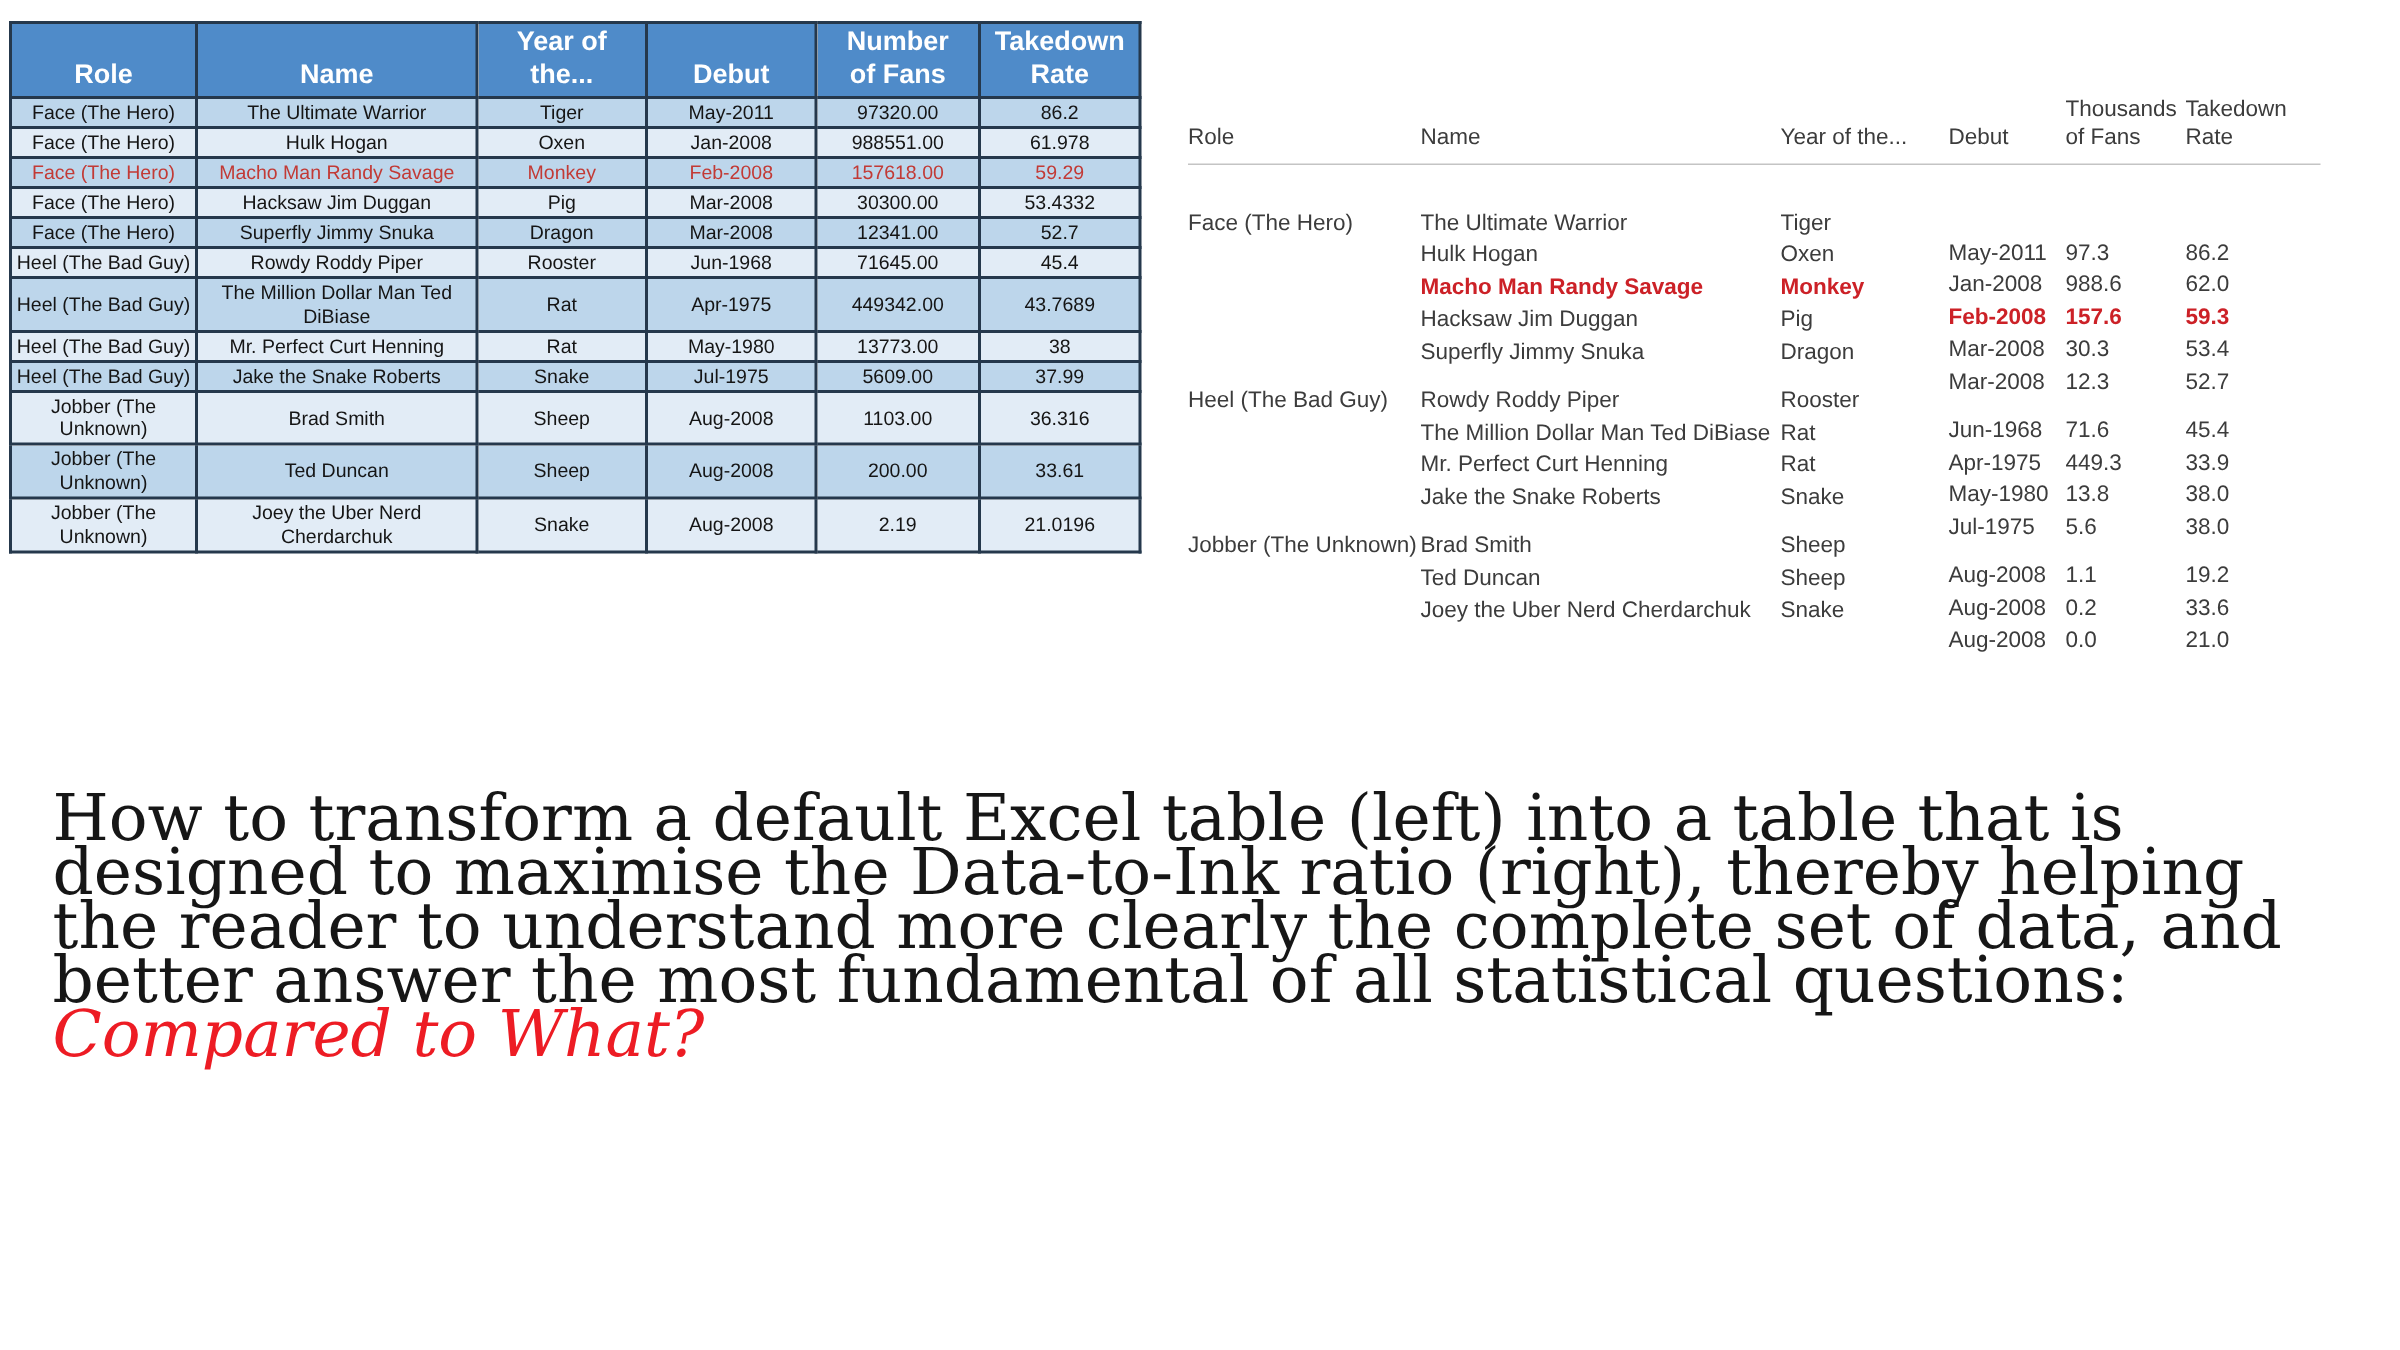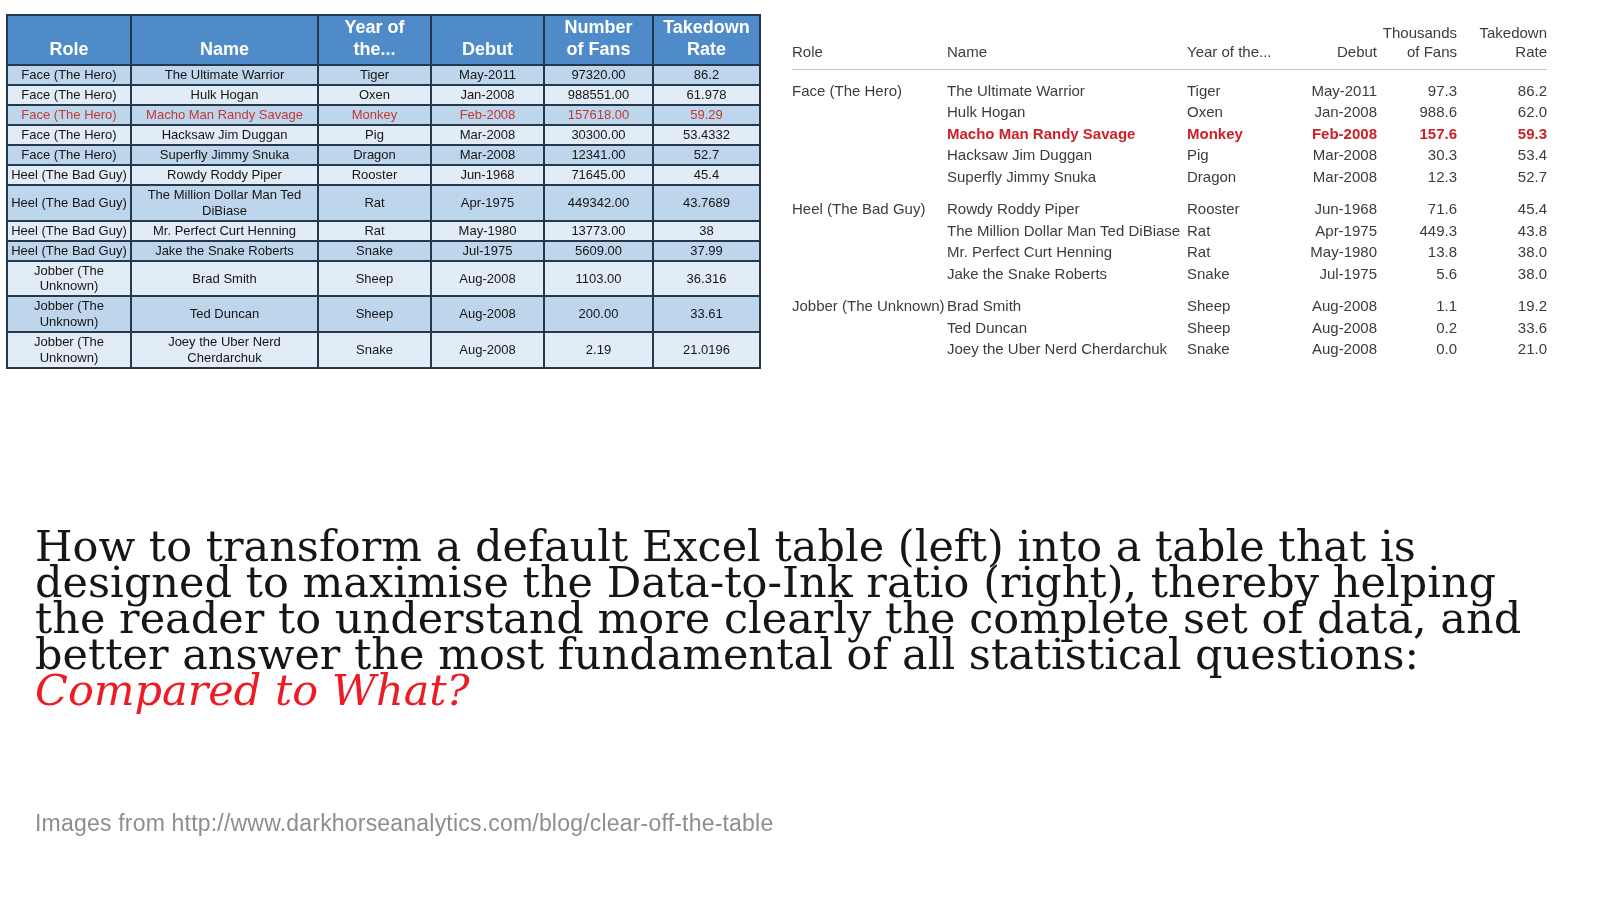--- a/index.html
+++ b/index.html
@@ -28,21 +28,21 @@
   #right-table { position:absolute; left:792px; top:24px; width:755px;
                  color:var(--rt-text); font-size:15px;
                  font-family:"Liberation Sans", sans-serif; }
   .rrow, #right-header { display:grid;
     grid-template-columns:155px 240px 112px 78px 80px 90px; }
   #right-header { align-items:end; padding-bottom:7px;
     border-bottom:1.5px solid #c4c4c4; margin-bottom:10px; }
   #right-header span { white-space:pre-line; line-height:1.25; }
   .rrow { height:21.5px; align-items:center; }
   .rrow.group-gap { margin-top:11px; }
-  .cell-r { text-align:right; }
+  .cell-r { text-align:left;margin-top:40px; }
   .rrow.hl > div { color:var(--rt-hl); font-weight:bold; }
 
   
   #page-title { position:absolute; left:35px; top:415px;
     font-family:"DejaVu Serif", serif; font-weight:bold;
     font-size:40px; color:#101010; letter-spacing:0.5px; }
   #body-paragraph { position:absolute; left:35px; top:528px; width:1515px;
     font-family:"DejaVu Serif", serif; font-size:43px; line-height:36px;
     color:#161616; }
   #body-paragraph .red-q { color:var(--para-hl); font-style:italic; }
@@ -234,21 +234,21 @@
           <div class="cell-r">Jun-1968</div>
           <div class="cell-r">71.6</div>
           <div class="cell-r">45.4</div>
         </div>
         <div class="rrow">
           <div></div>
           <div>The Million Dollar Man Ted DiBiase</div>
           <div>Rat</div>
           <div class="cell-r">Apr-1975</div>
           <div class="cell-r">449.3</div>
-          <div class="cell-r">43.8</div>
+          <div class="cell-r">33.9</div>
         </div>
         <div class="rrow">
           <div></div>
           <div>Mr. Perfect Curt Henning</div>
           <div>Rat</div>
           <div class="cell-r">May-1980</div>
           <div class="cell-r">13.8</div>
           <div class="cell-r">38.0</div>
         </div>
         <div class="rrow">
@@ -282,14 +282,13 @@
           <div class="cell-r">Aug-2008</div>
           <div class="cell-r">0.0</div>
           <div class="cell-r">21.0</div>
         </div>
       </div>
   </div>
 
 
   <p id="body-paragraph"><span>How to transform a default Excel table (left) into a table that is designed to maximise the Data-to-Ink ratio (right), thereby helping the reader to understand more clearly the complete set of data, and better answer the most fundamental of all statistical questions: </span><span class="red-q">Compared to What?</span></p>
 
-  <div id="attribution">Images from http://www.darkhorseanalytics.com/blog/clear-off-the-table</div>
 </div>
 
 </body></html>

